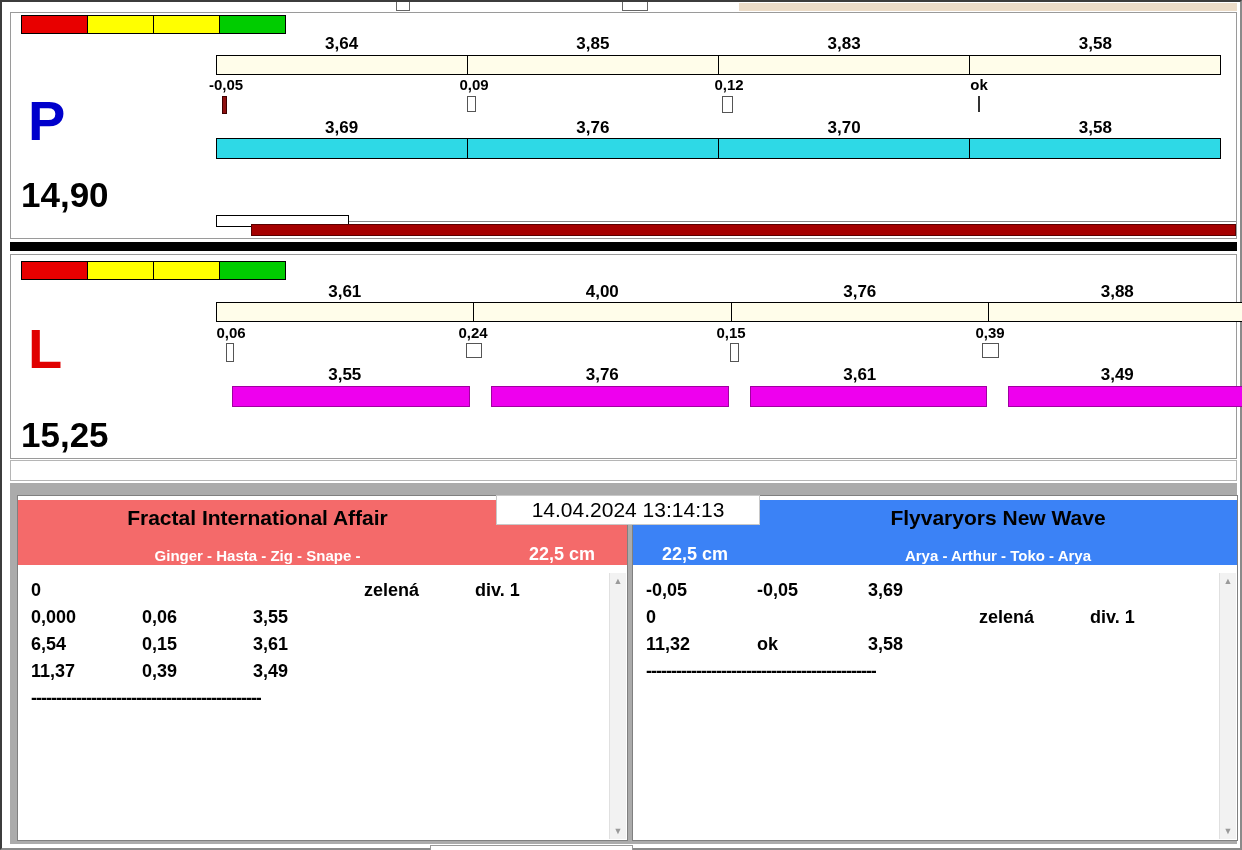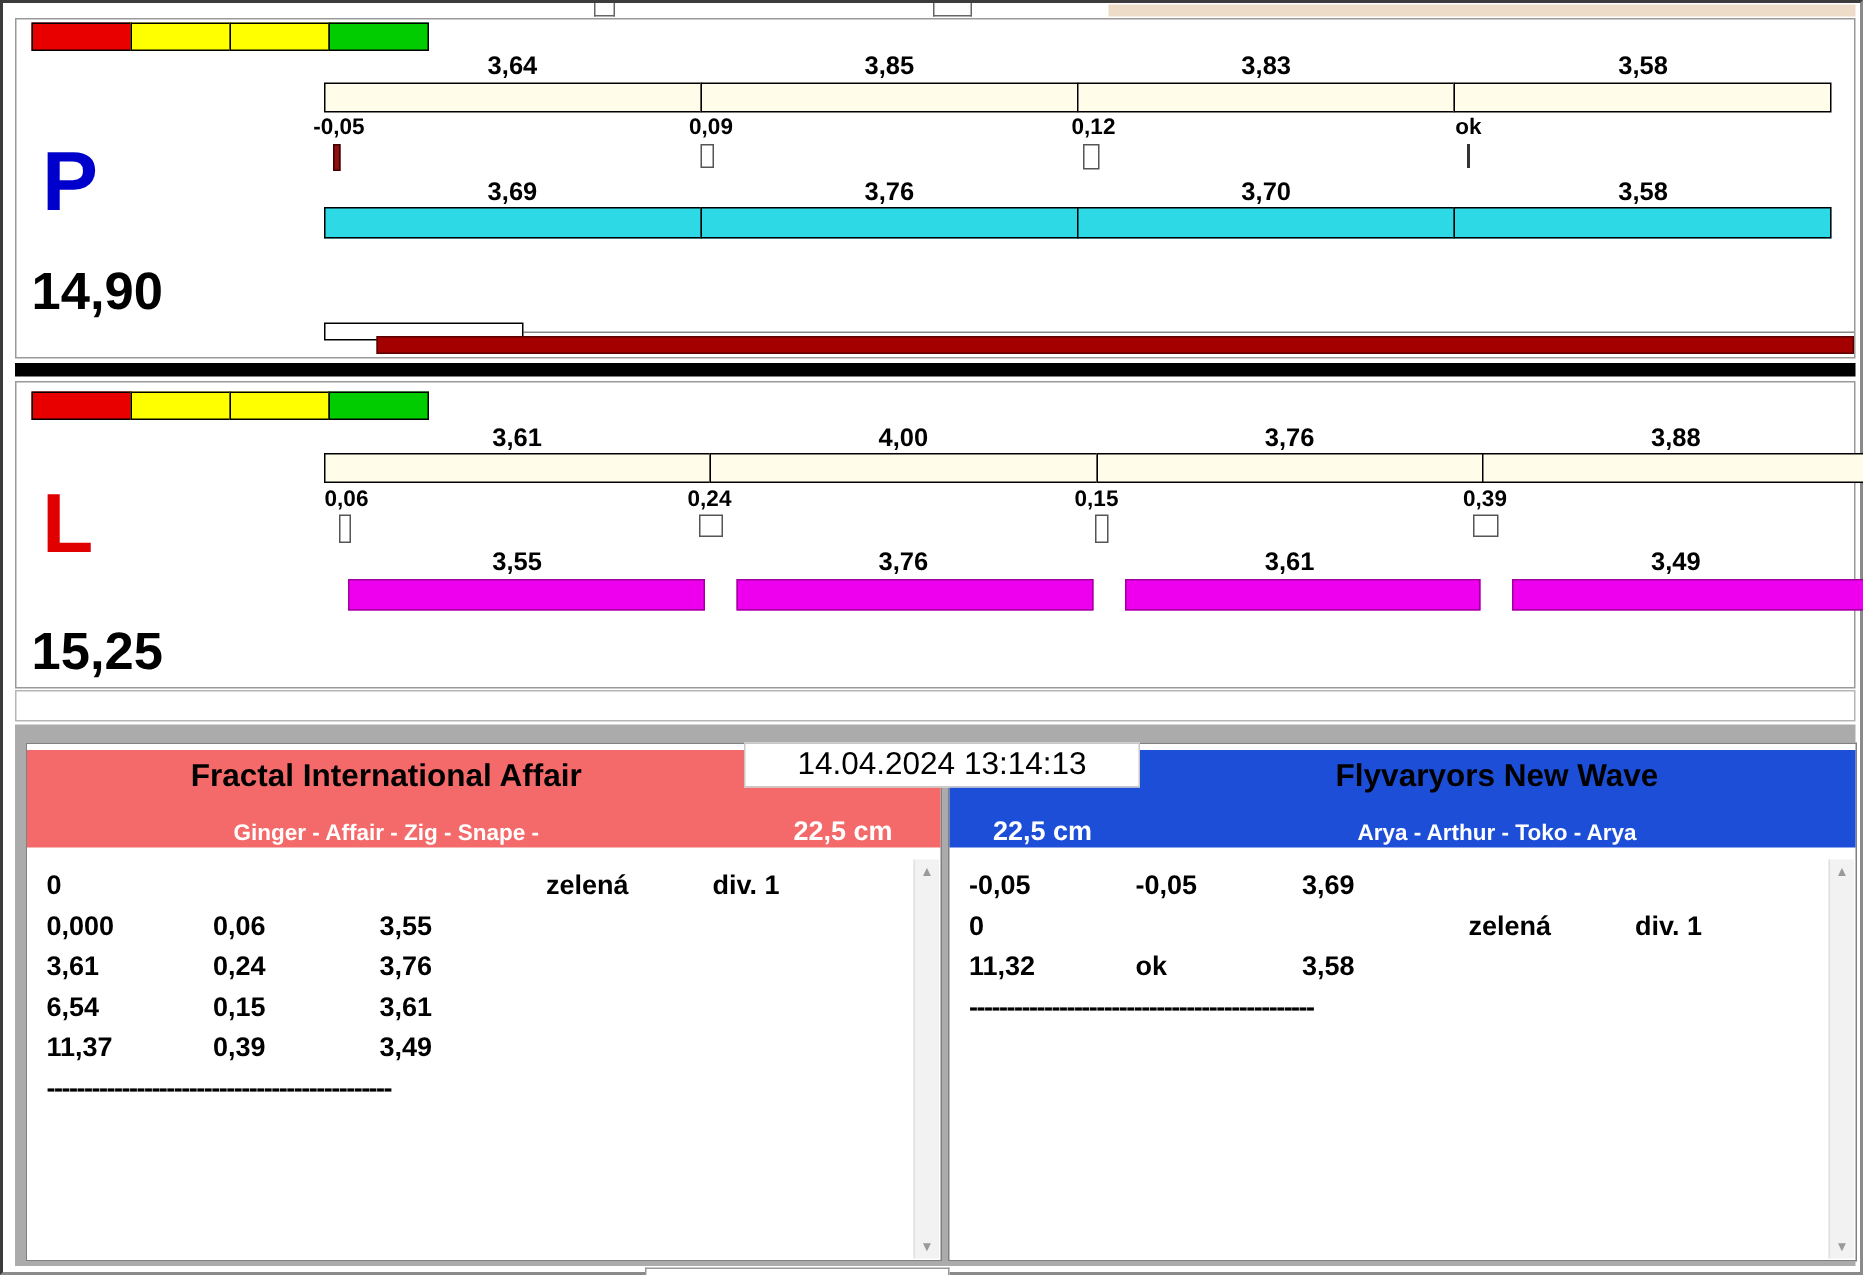--- a/index.html
+++ b/index.html
@@ -83,21 +83,21 @@
   .progress-line  { position: absolute; left: 205px; top: 208px; width: 1020px; height: 1px; background: #888; }
   .progress-white { position: absolute; left: 205px; top: 202px; width: 133px; height: 12px; background: #fff; border: 1px solid #000; }
   .progress-red   { position: absolute; left: 240px; top: 211px; width: 985px; height: 12px; background: #a50000; border: 1px solid #5a0000; }
 
   .bottom { position: absolute; left: 8px; top: 481px; width: 1227px; height: 361px; background: #ababab; }
   .panel { position: absolute; top: 12px; height: 346px; background: #fff; border: 1px solid #808080; }
   .panel-left  { left: 7px;  width: 611px; }
   .panel-right { left: 622px; width: 606px; }
   .phead { position: absolute; left: 0; top: 4px; right: 0; height: 65px; }
   .panel-left  .phead { background: #f46a6a; }
-  .panel-right .phead { background: #1d4ed8; }
+  .panel-right .phead { background: #3b82f6; }
   .ptitle { position: absolute; top: 6px; font-weight: bold; font-size: 21px; color: #000; text-align: center; white-space: nowrap; }
   .panel-left  .ptitle { left: 0; width: 479px; }
   .panel-right .ptitle { left: 126px; width: 478px; }
   .pmembers { position: absolute; top: 47px; font-weight: bold; font-size: 15px; color: #fff; text-align: center; white-space: nowrap; }
   .panel-left  .pmembers { left: 0; width: 479px; }
   .panel-right .pmembers { left: 126px; width: 478px; }
   .pheight { position: absolute; top: 44px; font-weight: bold; font-size: 18px; color: #fff; text-align: center; }
   .panel-left  .pheight { left: 479px; width: 130px; }
   .panel-right .pheight { left: 0; width: 124px; }
   .datetime { position: absolute; left: 486px; top: 12px; width: 264px; height: 30px; background: #fff; border: 1px solid #c8c8c8; font-size: 21px; color: #000; text-align: center; line-height: 28px; white-space: nowrap; }
@@ -225,32 +225,29 @@
     <div class="total">15,25</div>
   </section>
 
   <div class="strip"></div>
 
   <div class="bottom">
 
     <div class="panel panel-left">
       <div class="phead">
         <div class="ptitle">Fractal International Affair</div>
-        <div class="pmembers">Ginger - Affair - Zig - Snape -</div>
+        <div class="pmembers">Ginger - Hasta - Zig - Snape -</div>
         <div class="pheight">22,5 cm</div>
       </div>
       <div class="pbody">
         <div class="trow">
           <span class="c">0</span><span class="c"></span><span class="c"></span><span class="c">zelená</span><span class="c-last">div. 1</span>
         </div>
         <div class="trow">
           <span class="c">0,000</span><span class="c">0,06</span><span class="c">3,55</span><span class="c"></span><span class="c-last"></span>
-        </div>
-        <div class="trow">
-          <span class="c">3,61</span><span class="c">0,24</span><span class="c">3,76</span><span class="c"></span><span class="c-last"></span>
         </div>
         <div class="trow">
           <span class="c">6,54</span><span class="c">0,15</span><span class="c">3,61</span><span class="c"></span><span class="c-last"></span>
         </div>
         <div class="trow">
           <span class="c">11,37</span><span class="c">0,39</span><span class="c">3,49</span><span class="c"></span><span class="c-last"></span>
         </div>
         <div class="sep">----------------------------------------------</div>
       </div>
       <div class="scrollbar">

